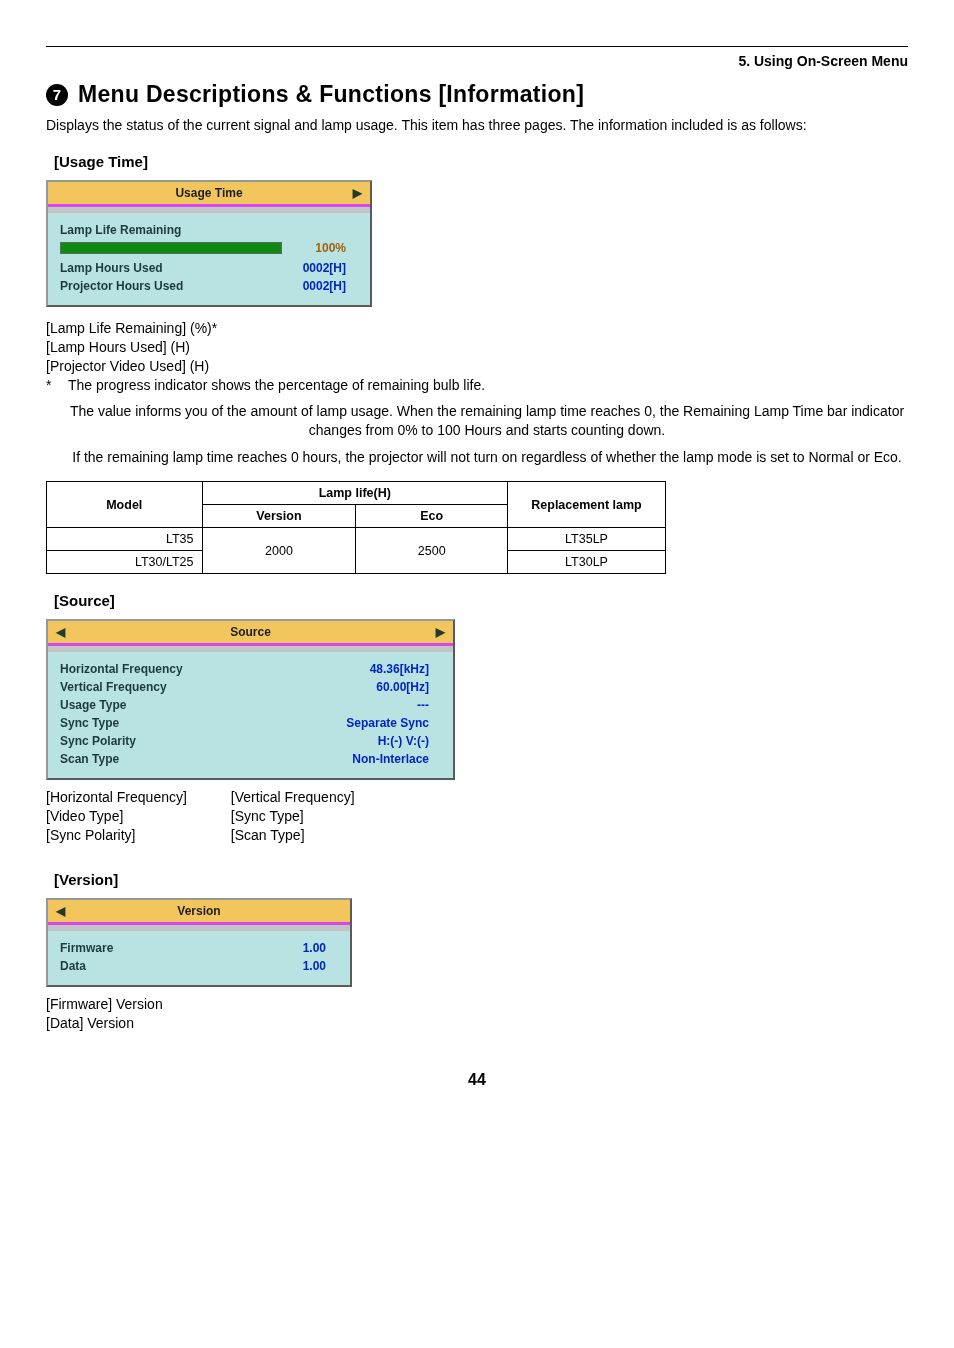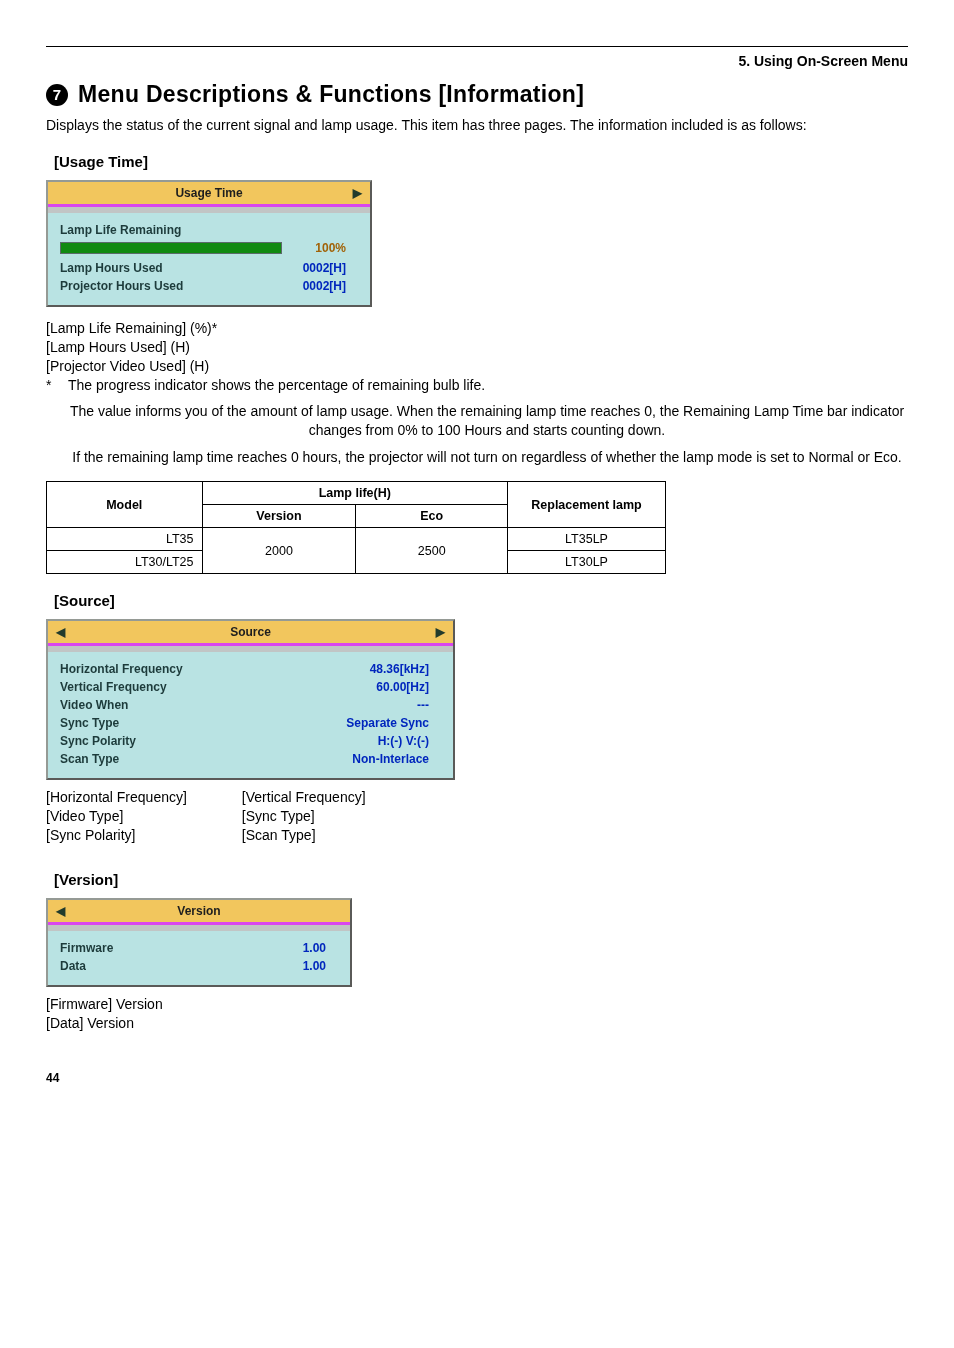--- a/index.html
+++ b/index.html
@@ -186,39 +186,39 @@
     background: #fff;
     font-weight: bold;
   }
   table.lamp td.model {
     text-align: right;
   }
 
   
   .two-col {
     display: flex;
-    gap: 55px;
+    gap: 44px;
     font-size: 14px;
     line-height: 1.35;
     margin-top: 8px;
   }
   .two-col div { white-space: nowrap; }
 
   
   .ver-legend {
     font-size: 14px;
     line-height: 1.35;
     margin-top: 8px;
   }
 
   .page-num {
-    text-align: left;
+    text-align: center;
     font-family: Arial, Helvetica, sans-serif;
     font-weight: 900;
-    font-size: 12px;
+    font-size: 16px;
     margin-top: 38px;
   }
 </style>
 </head>
 <body>
 
 <div class="page">
 
   <div class="rule"></div>
   <div class="chapter">5. Using On-Screen Menu</div>
@@ -311,21 +311,21 @@
     <div class="osd-body">
       <div class="osd-row">
           <span class="osd-label">Horizontal Frequency</span>
           <span class="osd-value">48.36[kHz]</span>
         </div>
       <div class="osd-row">
           <span class="osd-label">Vertical Frequency</span>
           <span class="osd-value">60.00[Hz]</span>
         </div>
       <div class="osd-row">
-          <span class="osd-label">Video When</span>
+          <span class="osd-label">Usage Type</span>
           <span class="osd-value">---</span>
         </div>
       <div class="osd-row">
           <span class="osd-label">Sync Type</span>
           <span class="osd-value">Separate Sync</span>
         </div>
       <div class="osd-row">
           <span class="osd-label">Sync Polarity</span>
           <span class="osd-value">H:(-) V:(-)</span>
         </div>

